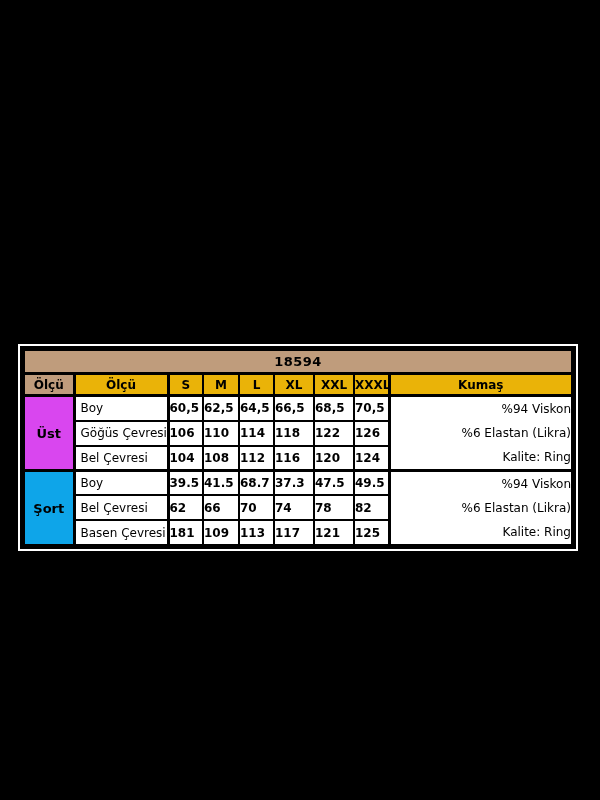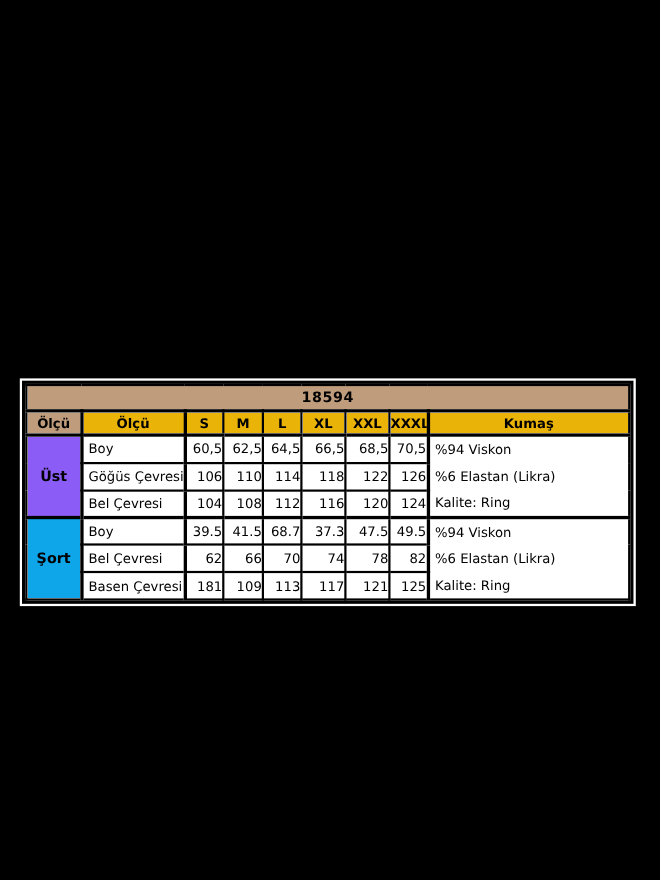--- a/index.html
+++ b/index.html
@@ -48,37 +48,37 @@
     background: #eab308;
     border-bottom: 3px solid #000000;
   }
   tr.data-row { height: 23px; }
   .lbl {
     text-align: left;
     padding-left: 5px;
     font-size: 12px;
     border-right: 3px solid #000000;
   }
-  .val { text-align: right; font-size: 12px; }
+  .val { text-align: left; font-size: 12px; font-weight: bold; }
   .group-cell {
     text-align: center;
     font-weight: bold;
     font-size: 13px;
     border-right: 3px solid #000000;
   }
   .thick-r { border-right: 3px solid #000000; }
   .thick-l { border-left: 3px solid #000000; }
   tr.group-start td { border-top: 3px solid #000000; }
   .fabric-cell { vertical-align: middle; }
   .fabric-cell .line {
     height: 24px;
     line-height: 24px;
     padding-left: 5px;
     font-size: 12px;
-    text-align: left;
+    text-align: right;
   }
 </style>
 </head>
 <body style="background: rgb(0, 0, 0);">
 
 <div class="chart-wrap">
   <table>
     <colgroup>
       <col style="width:50px">
         <col style="width:94px">
@@ -100,21 +100,21 @@
         <th>S</th>
         <th>M</th>
         <th>L</th>
         <th>XL</th>
         <th>XXL</th>
         <th class="thick-r">XXXL</th>
         <th class="thick-l">Kumaş</th>
       </tr>
 
       <tr class="data-row">
-        <td rowspan="3" class="tan group-cell" style="background: #8b5cf6;">Üst</td>
+        <td rowspan="3" class="tan group-cell" style="background: #d946ef;">Üst</td>
         <td class="lbl">Boy</td>
         <td class="val">60,5</td>
         <td class="val">62,5</td>
         <td class="val">64,5</td>
         <td class="val">66,5</td>
         <td class="val">68,5</td>
         <td class="val thick-r">70,5</td>
         <td rowspan="3" class="fabric-cell thick-l">
           <div class="line">%94 Viskon</div>
           <div class="line">%6 Elastan (Likra)</div>

